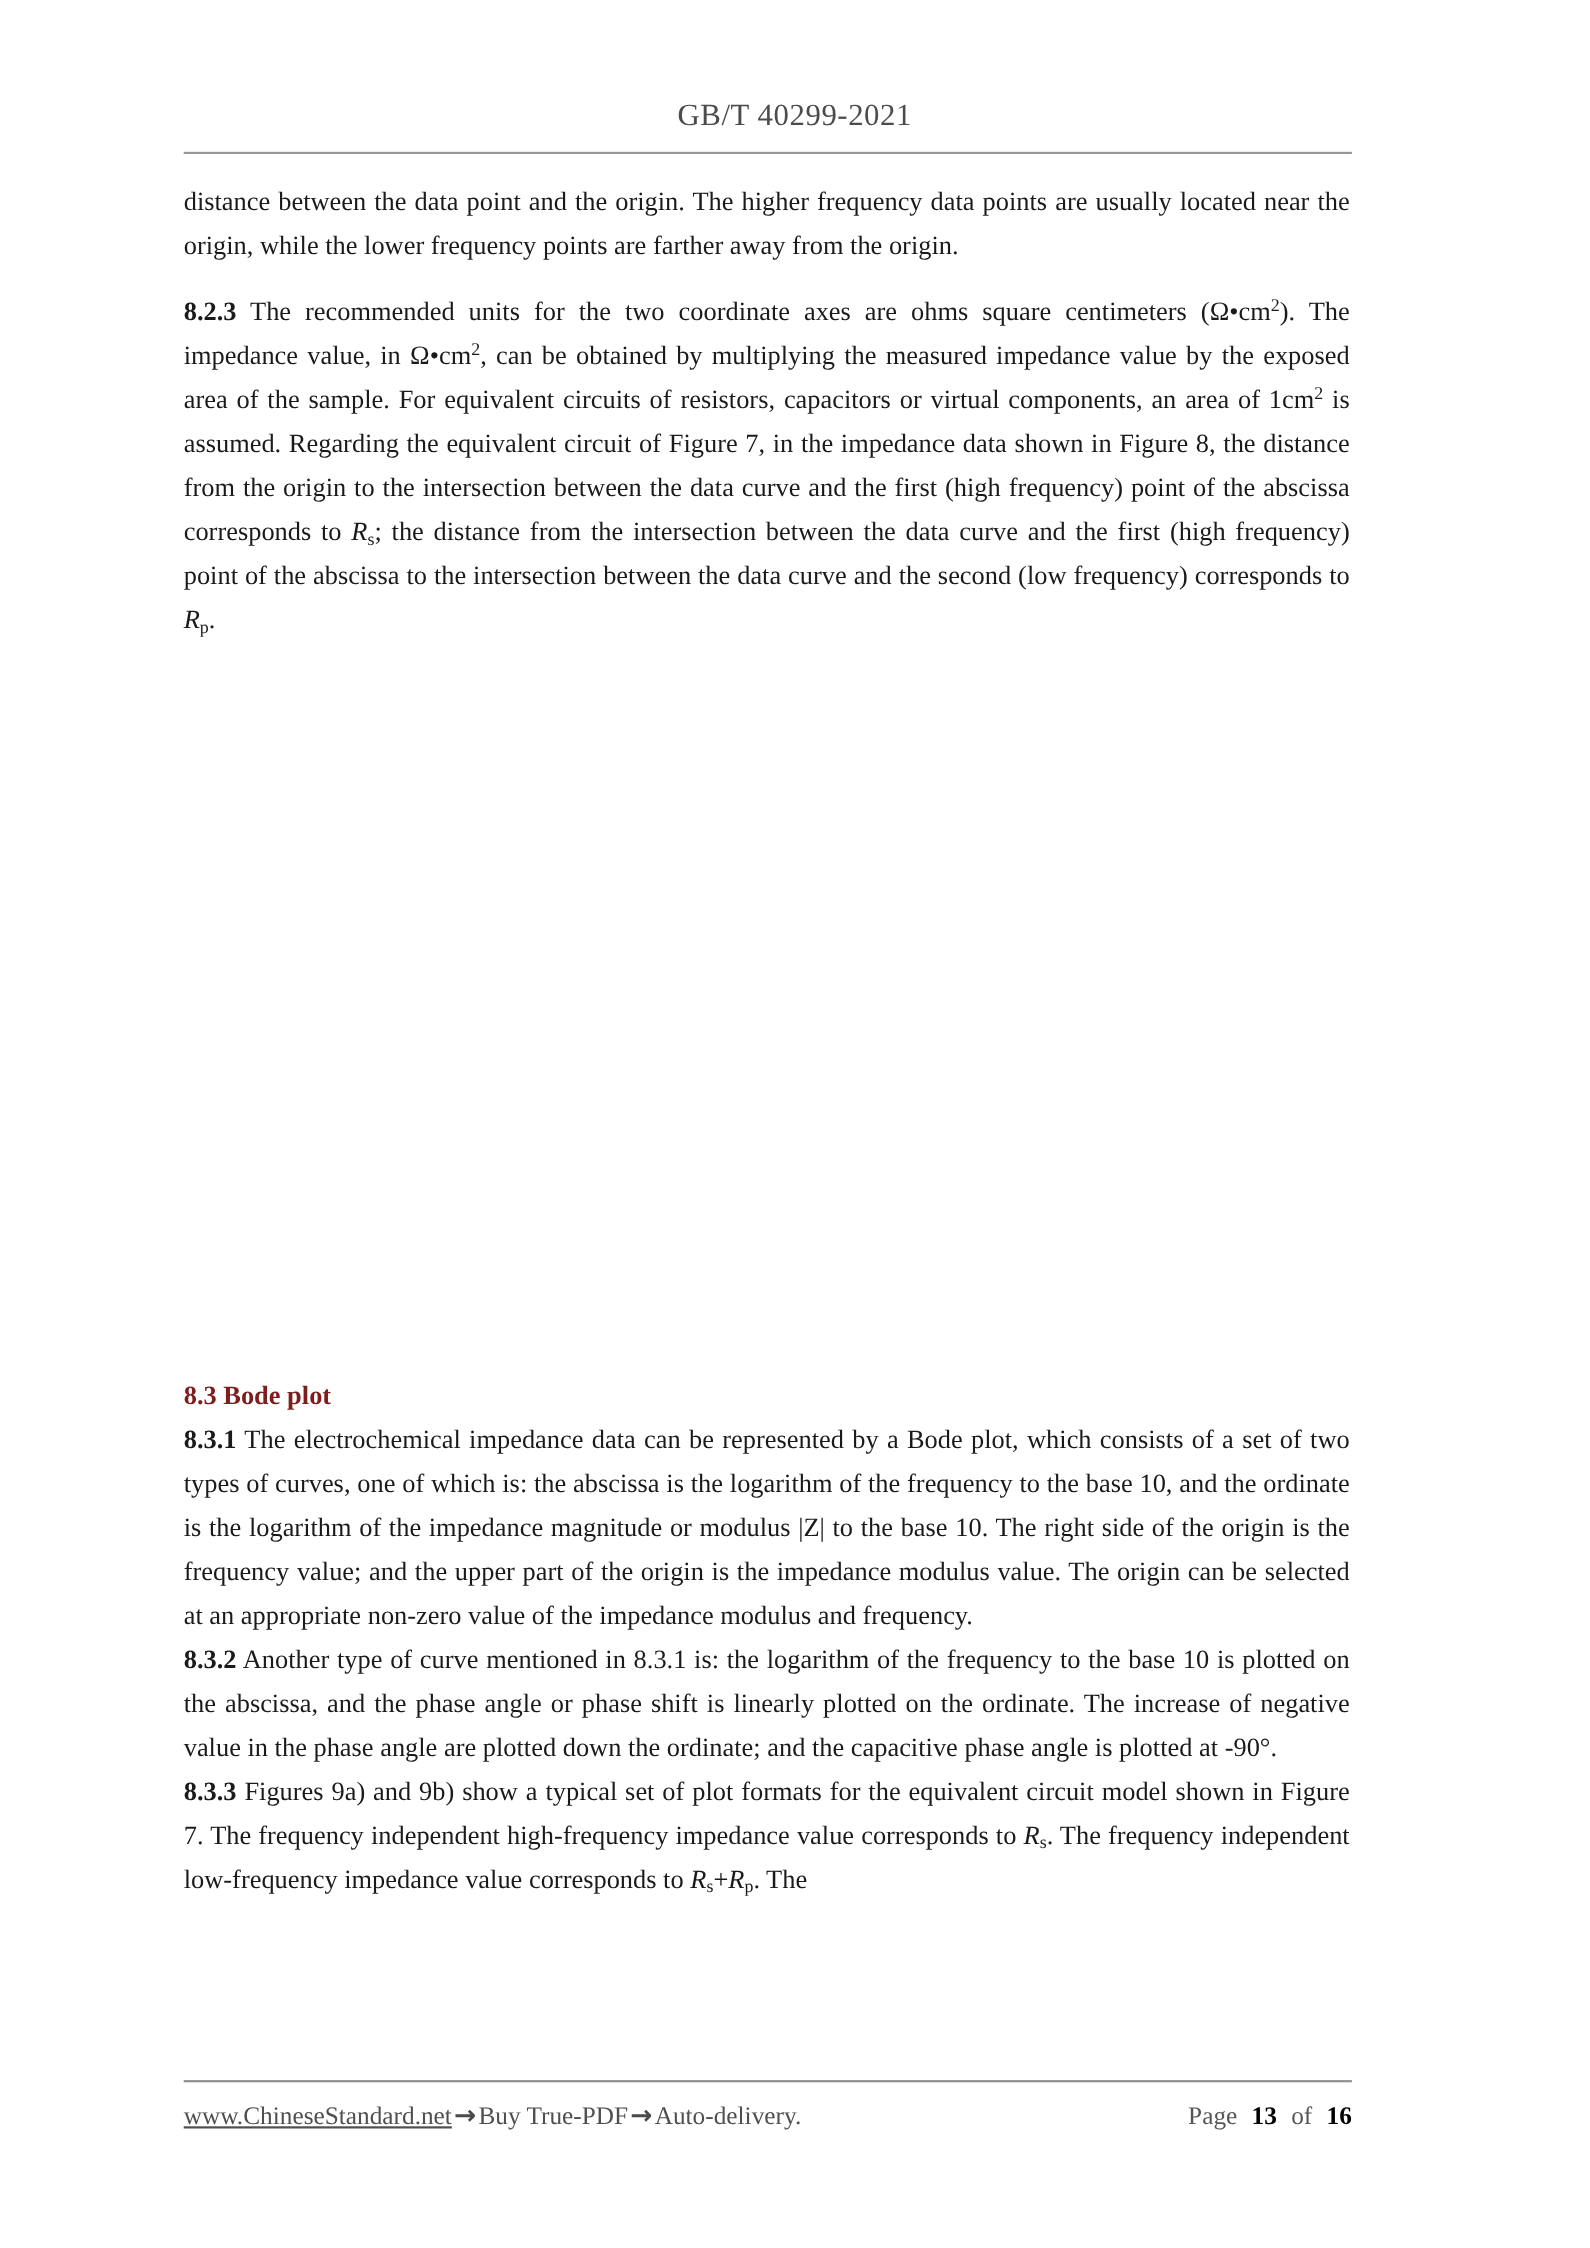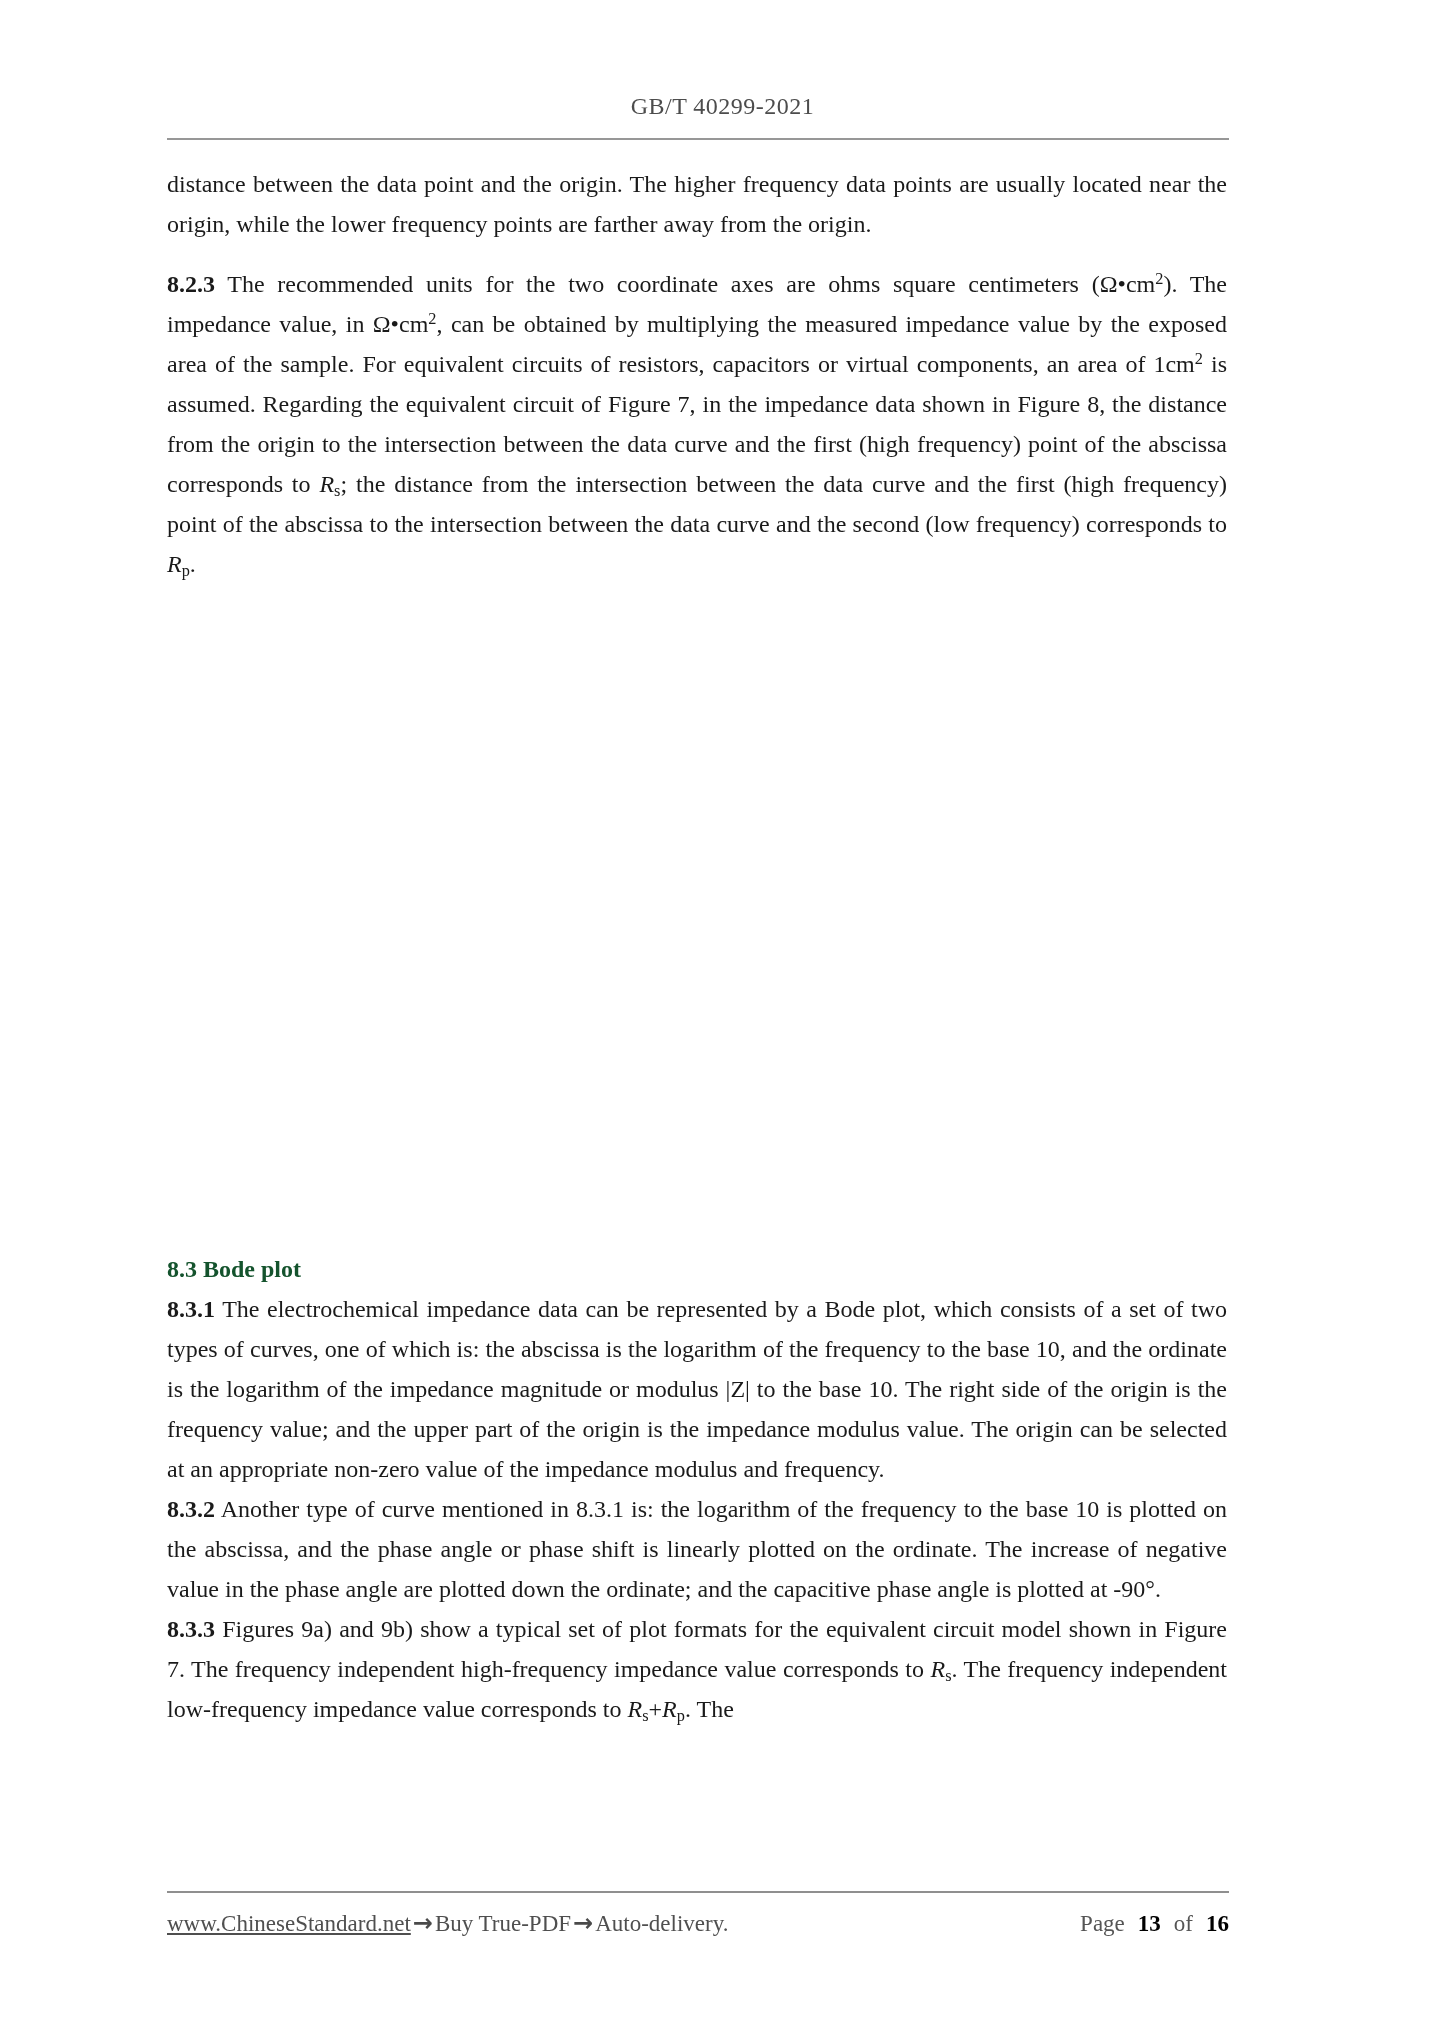--- a/index.html
+++ b/index.html
@@ -8,21 +8,21 @@
     width: 1445px;
     height: 2044px;
     background: #ffffff;
     font-family: "Liberation Serif", "DejaVu Serif", serif;
     color: #1a1a1a;
     overflow: hidden;
   }
   .doc-title {
     padding-top: 90px;
     text-align: center;
-    font-size: 24px;
+    font-size: 28px;
     line-height: 32px;
     color: #4c4c4c;
     letter-spacing: 0.5px;
   }
   .rule { height: 0; border-top: 2px solid #979797; }
   .header-rule { margin: 16px 0 0 167px; width: 1062px; }
   .content { margin-left: 167px; width: 1060px; }
   .body-para {
     margin: 0;
     text-align: justify;
@@ -35,21 +35,21 @@
     position: absolute;
     top: 1249px;
     left: 167px;
     width: 1060px;
   }
   .section-heading {
     margin: 0;
     font-size: 24px;
     line-height: 40px;
     font-weight: bold;
-    color: #14532d;
+    color: #7f1d1d;
   }
   .section-bode .body-para { }
   sup, sub { font-size: 0.68em; line-height: 0; }
   sup { vertical-align: baseline; position: relative; top: -0.5em; }
   sub { vertical-align: baseline; position: relative; top: 0.22em; }
   .footer-rule {
     position: absolute;
     top: 1891px;
     left: 167px;
     width: 1062px;

